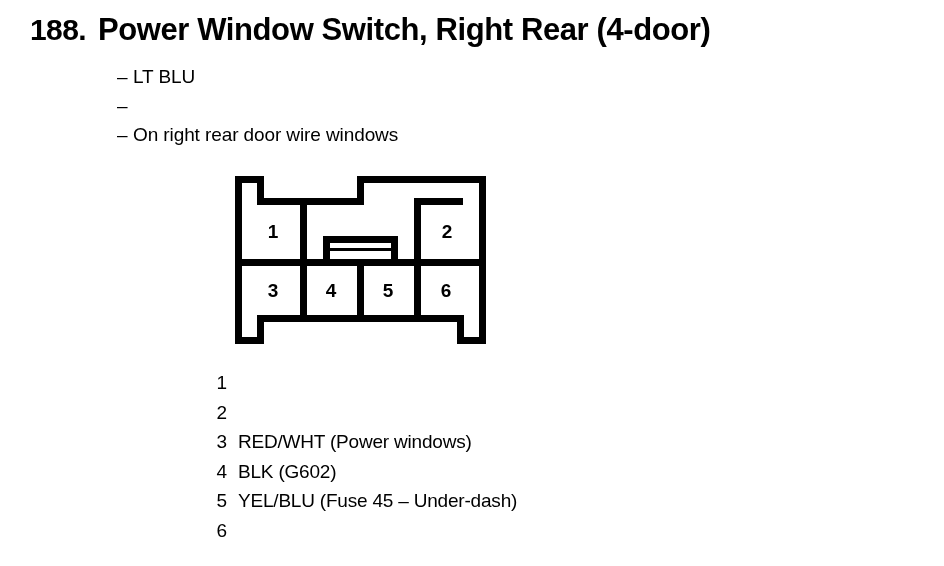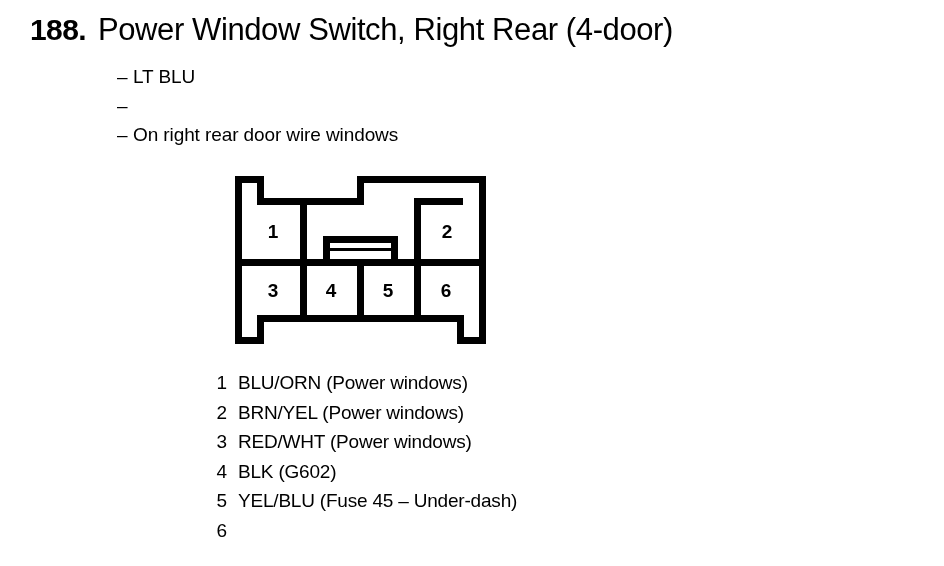--- a/index.html
+++ b/index.html
@@ -27,21 +27,21 @@
     align-items: baseline;
     white-space: nowrap;
   }
   .title-num {
     font-size: 30px;
     font-weight: bold;
     letter-spacing: -0.6px;
   }
   .title-text {
     font-size: 31px;
-    font-weight: normal;
+    font-weight: bold;
     letter-spacing: -0.4px;
     margin-left: 12px;
   }
 
   
   .subtitle-list {
     position: absolute;
     left: 117px;
     top: 62px;
   }
@@ -166,25 +166,23 @@
     <text class="pin-num" x="41" y="120">3</text>
     <text class="pin-num" x="99" y="120">4</text>
     <text class="pin-num" x="156" y="120">5</text>
     <text class="pin-num" x="214" y="120">6</text>
   </svg>
 </div>
 
 <div class="pin-legend">
   <div class="legend-row">
     <span class="legend-num">1</span>
-    <span class="legend-desc">BLU/ORN (Power windows)</span>
   </div>
   <div class="legend-row">
     <span class="legend-num">2</span>
-    <span class="legend-desc">BRN/YEL (Power windows)</span>
   </div>
   <div class="legend-row">
     <span class="legend-num">3</span>
     <span class="legend-desc">RED/WHT (Power windows)</span>
   </div>
   <div class="legend-row">
     <span class="legend-num">4</span>
     <span class="legend-desc">BLK (G602)</span>
   </div>
   <div class="legend-row">

